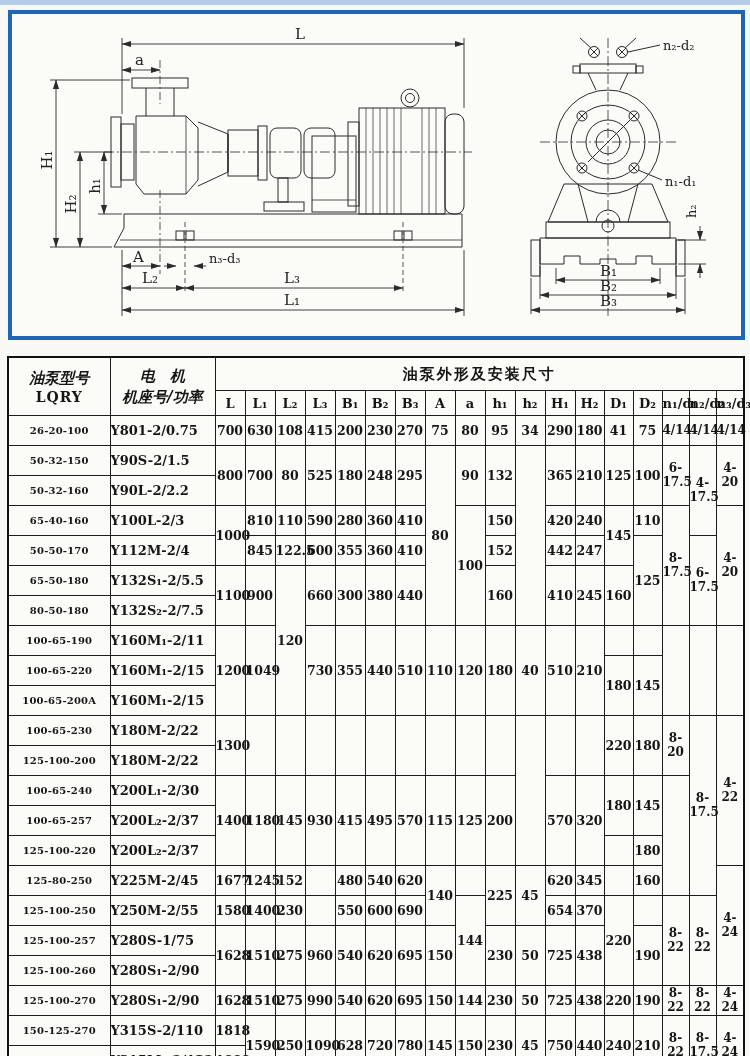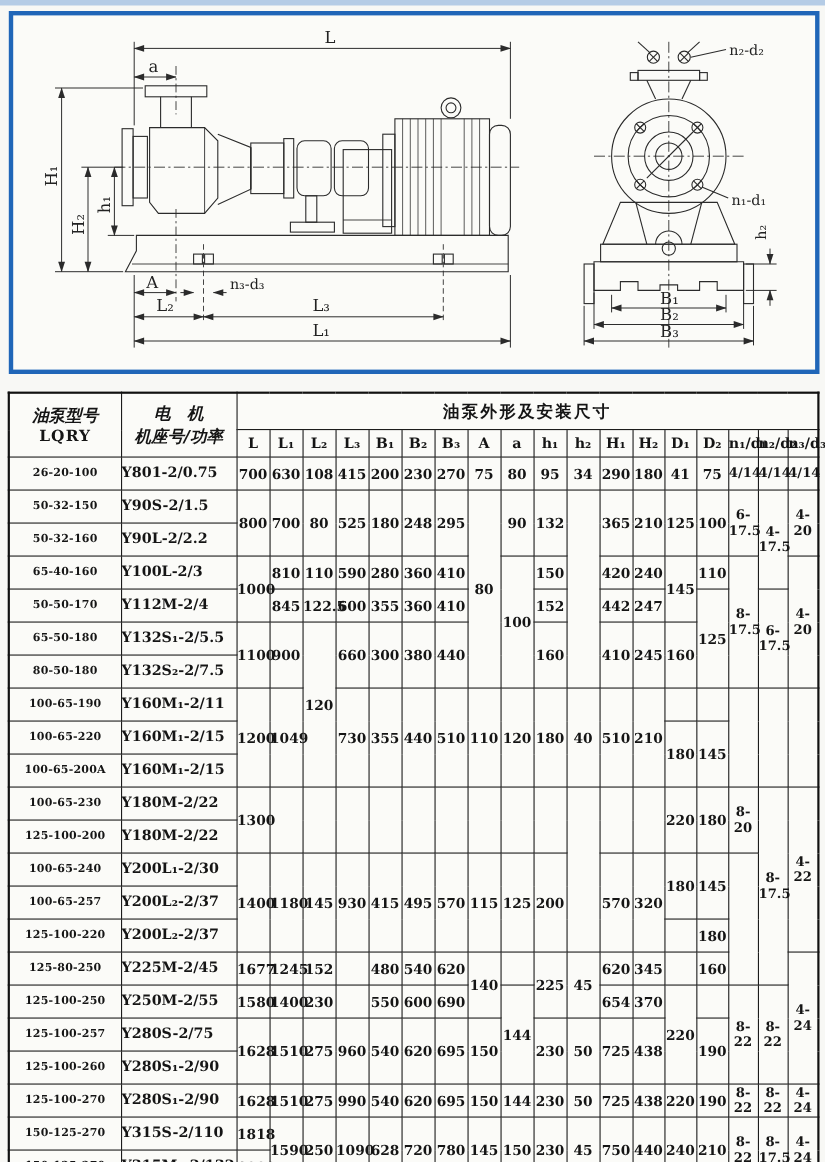--- a/index.html
+++ b/index.html
@@ -493,21 +493,21 @@
           <td class="c-dim" rowspan="3">144</td>
           <td class="c-dim">654</td>
           <td class="c-dim">370</td>
           <td class="c-dim" rowspan="3">220</td>
           <td class="c-dim"></td>
           <td class="c-dim c-n" rowspan="3">8-22</td>
           <td class="c-dim c-n" rowspan="3">8-22</td>
         </tr>
         <tr>
           <td class="c-model">125-100-257</td>
-          <td class="c-motor">Y280S-2/75</td>
+          <td class="c-motor">Y280S-1/75</td>
           <td class="c-dim" rowspan="2">1628</td>
           <td class="c-dim" rowspan="2">1510</td>
           <td class="c-dim" rowspan="2">275</td>
           <td class="c-dim" rowspan="2">960</td>
           <td class="c-dim" rowspan="2">540</td>
           <td class="c-dim" rowspan="2">620</td>
           <td class="c-dim" rowspan="2">695</td>
           <td class="c-dim" rowspan="2">150</td>
           <td class="c-dim" rowspan="2">230</td>
           <td class="c-dim" rowspan="2">50</td>

